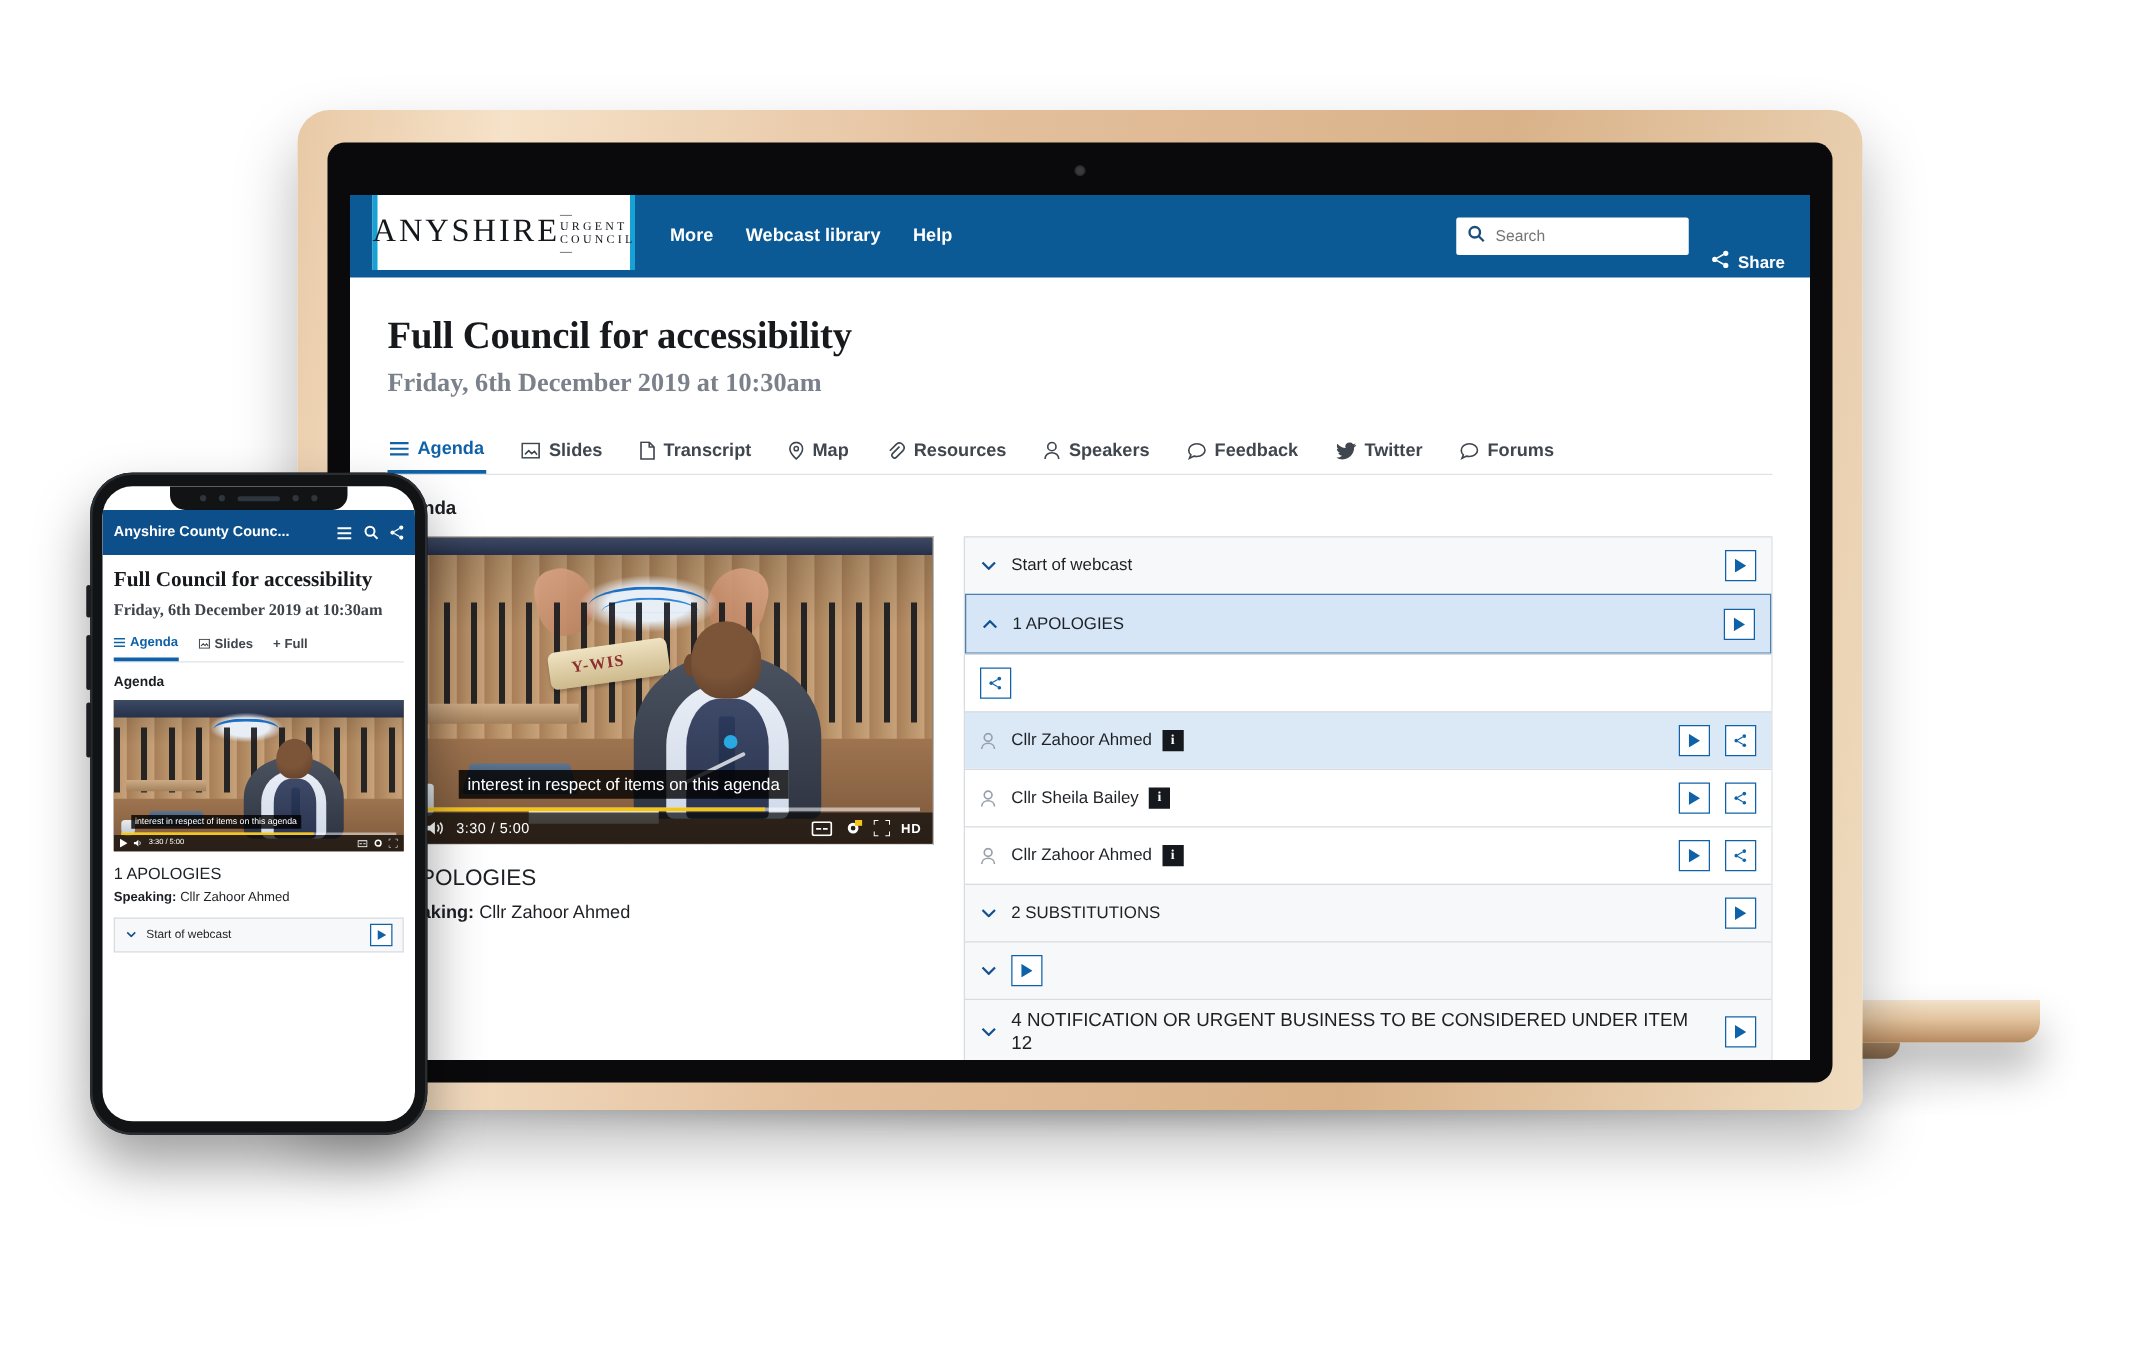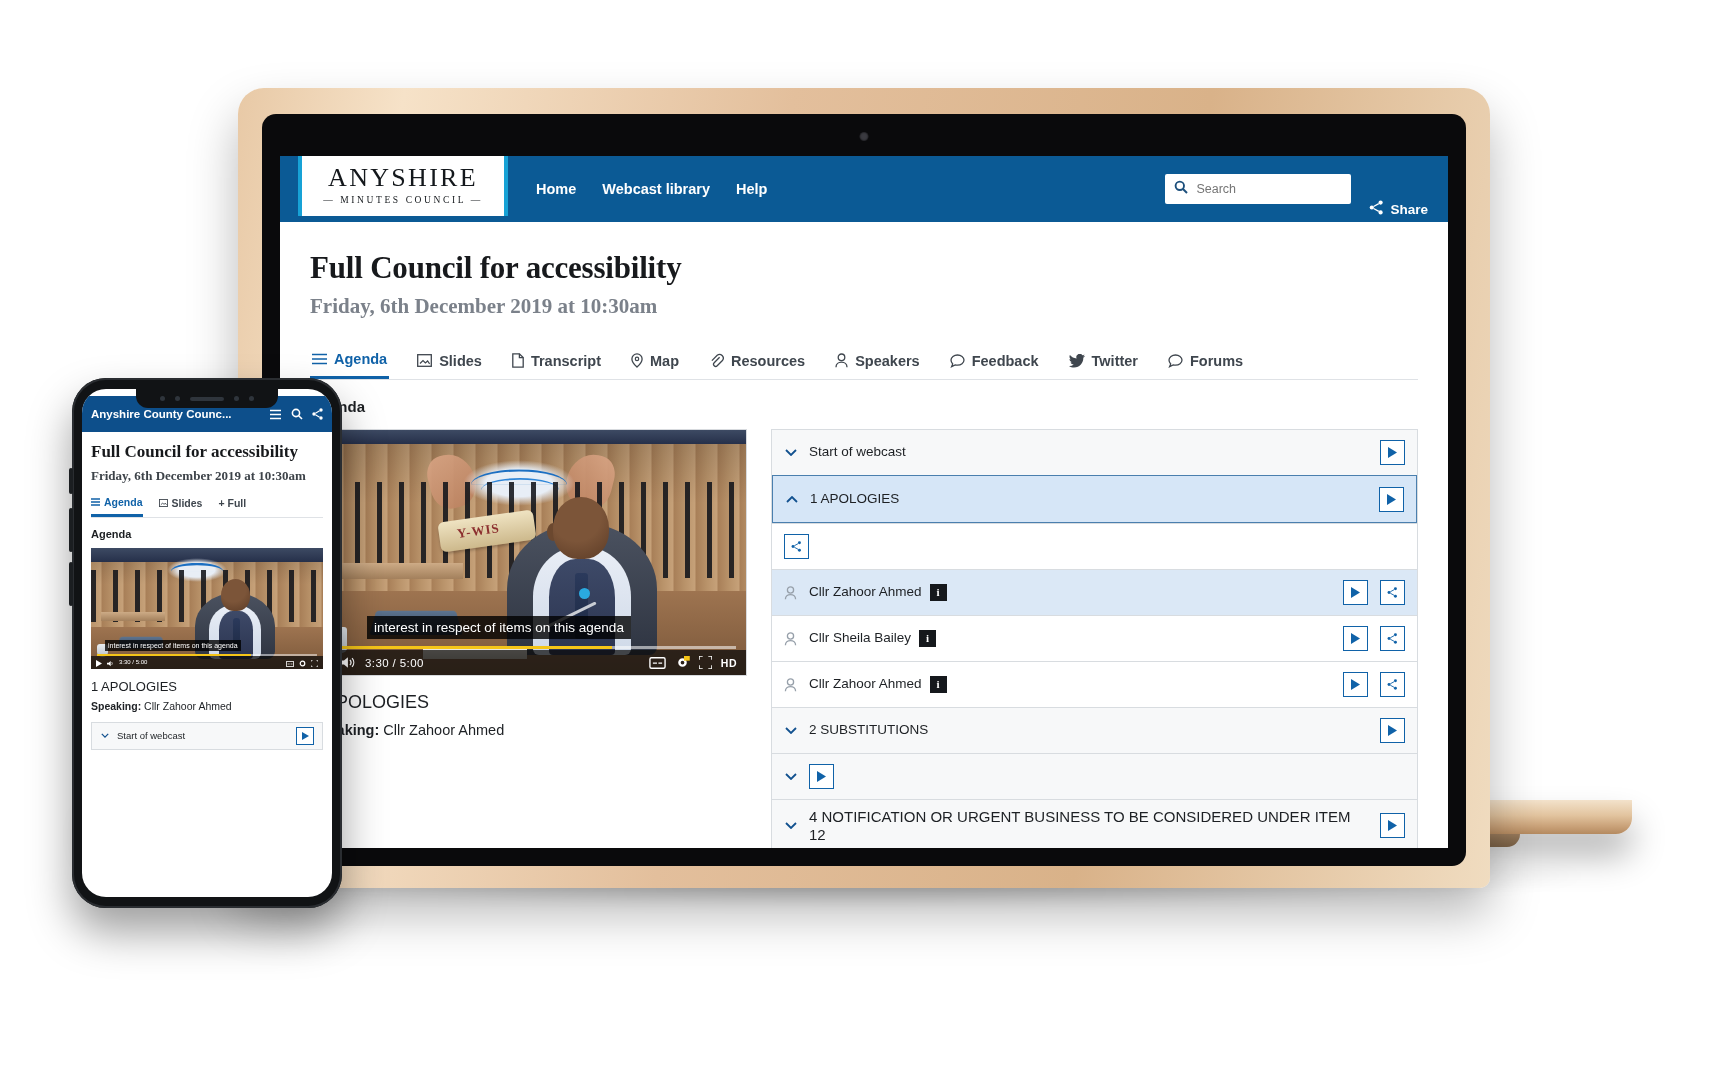--- a/index.html
+++ b/index.html
@@ -52,21 +52,21 @@
     background: radial-gradient(ellipse at center, rgba(0,0,0,.30) 0%, rgba(0,0,0,0) 72%);
     filter: blur(6px);
   }
 
   
   .site-header { height:66px; background:#0b5a95; display:flex; align-items:center; position:relative; }
   .logo-wrap {
     position:absolute; left:18px; top:-2px;
     width:210px; height:62px; background:#fff;
     border-left:4px solid #17a2d6; border-right:4px solid #17a2d6;
-    display:flex; flex-direction:column; align-items:center; justify-content:center;
+    display:flex; flex-direction:row; align-items:center; justify-content:center;
   }
   .logo-main { font-family:"Liberation Serif", serif; font-size:26px; letter-spacing:2.3px; color:#14181c; line-height:1; }
   .logo-sub  { font-family:"Liberation Serif", serif; font-size:9.5px; letter-spacing:2.6px; color:#14181c; margin-top:4px; }
   .nav { margin-left:256px; display:flex; gap:26px; align-items:center; }
   .nav a { color:#fff; font-size:14.5px; font-weight:bold; text-decoration:none; white-space:nowrap; }
   .hdr-right { margin-left:auto; display:flex; align-items:center; gap:18px; padding-right:20px; }
   .search-box {
     width:186px; height:30px; background:#fff; border-radius:2px;
     display:flex; align-items:center; padding:0 9px; gap:8px;justify-content:space-between;
   }
@@ -202,21 +202,21 @@
     padding:11px 10px; box-shadow: 0 24px 44px rgba(0,0,0,.38), inset 0 0 0 2px #2a2d31;
   }
   .phone-screen { position:relative; width:100%; height:100%; background:#fff; border-radius:24px; overflow:hidden; }
   .phone-notch {
     position:absolute; top:0; left:50%; transform:translateX(-50%);
     width:142px; height:19px; background:#111315; border-radius:0 0 12px 12px; z-index:9;
     display:flex; align-items:center; justify-content:center; gap:10px;
   }
   .notch-dot { width:5px; height:5px; border-radius:50%; background:#2f353c; }
   .notch-spk { width:34px; height:4px; border-radius:3px; background:#2f353c; }
-  .ph-header { height:36px; background:#0d4f8b; display:flex; align-items:center; padding:0 9px; gap:9px; margin-top:7px; }
+  .ph-header { height:36px; background:#0d4f8b; display:flex; align-items:center; padding:0 9px; gap:9px; margin-top:19px; }
   .ph-brand { color:#fff; font-size:11.5px; font-weight:bold; flex:1; white-space:nowrap; overflow:hidden; }
   .ph-ico { color:#fff; display:flex; }
   .ph-body { padding:10px 9px 0 9px; }
   .ph-title { font-family:"Liberation Serif", serif; font-size:17px; font-weight:bold; color:#17191c; line-height:1.18; }
   .ph-date  { font-family:"Liberation Serif", serif; font-size:13px; font-weight:bold; color:#3d4349; margin-top:6px; line-height:1.22; }
   .ph-tabs { display:flex; gap:16px; margin-top:12px; border-bottom:1px solid #dfe2e6; }
   .ph-tab { display:flex; align-items:center; gap:4px; font-size:10.5px; font-weight:bold; color:#3f464e; padding-bottom:6px; }
   .ph-tab.active { color:#1062a8; border-bottom:3px solid #1062a8; }
   .ph-sec { font-size:11px; font-weight:bold; color:#1c1f22; margin-top:10px; }
   .ph-video { position:relative; width:100%; height:121px; margin-top:8px; overflow:hidden; background:#2b2117; }
@@ -386,24 +386,24 @@
 
   <div class="laptop">
     <div class="laptop-lid">
       <div class="laptop-bezel">
         <div class="cam"></div>
         <div class="screen">
 
           <div class="site-header">
             <div class="logo-wrap">
               <div class="logo-main">ANYSHIRE</div>
-              <div class="logo-sub">— MINUTES COUNCIL —</div>
+              <div class="logo-sub">— URGENT COUNCIL —</div>
             </div>
             <div class="nav">
-              <a href="#">Home</a>
+              <a href="#">More</a>
               <a href="#">Webcast library</a>
               <a href="#">Help</a>
             </div>
             <div class="hdr-right">
               <div class="search-box">
                 <span>
                   <svg width="14" height="14" viewBox="0 0 14 14">
                       <g fill="none" stroke="#1c4f7c" stroke-width="1.9">
                         <circle cx="5.8" cy="5.8" r="4.2"></circle>
                         <path d="M9 9l4 4"></path>

